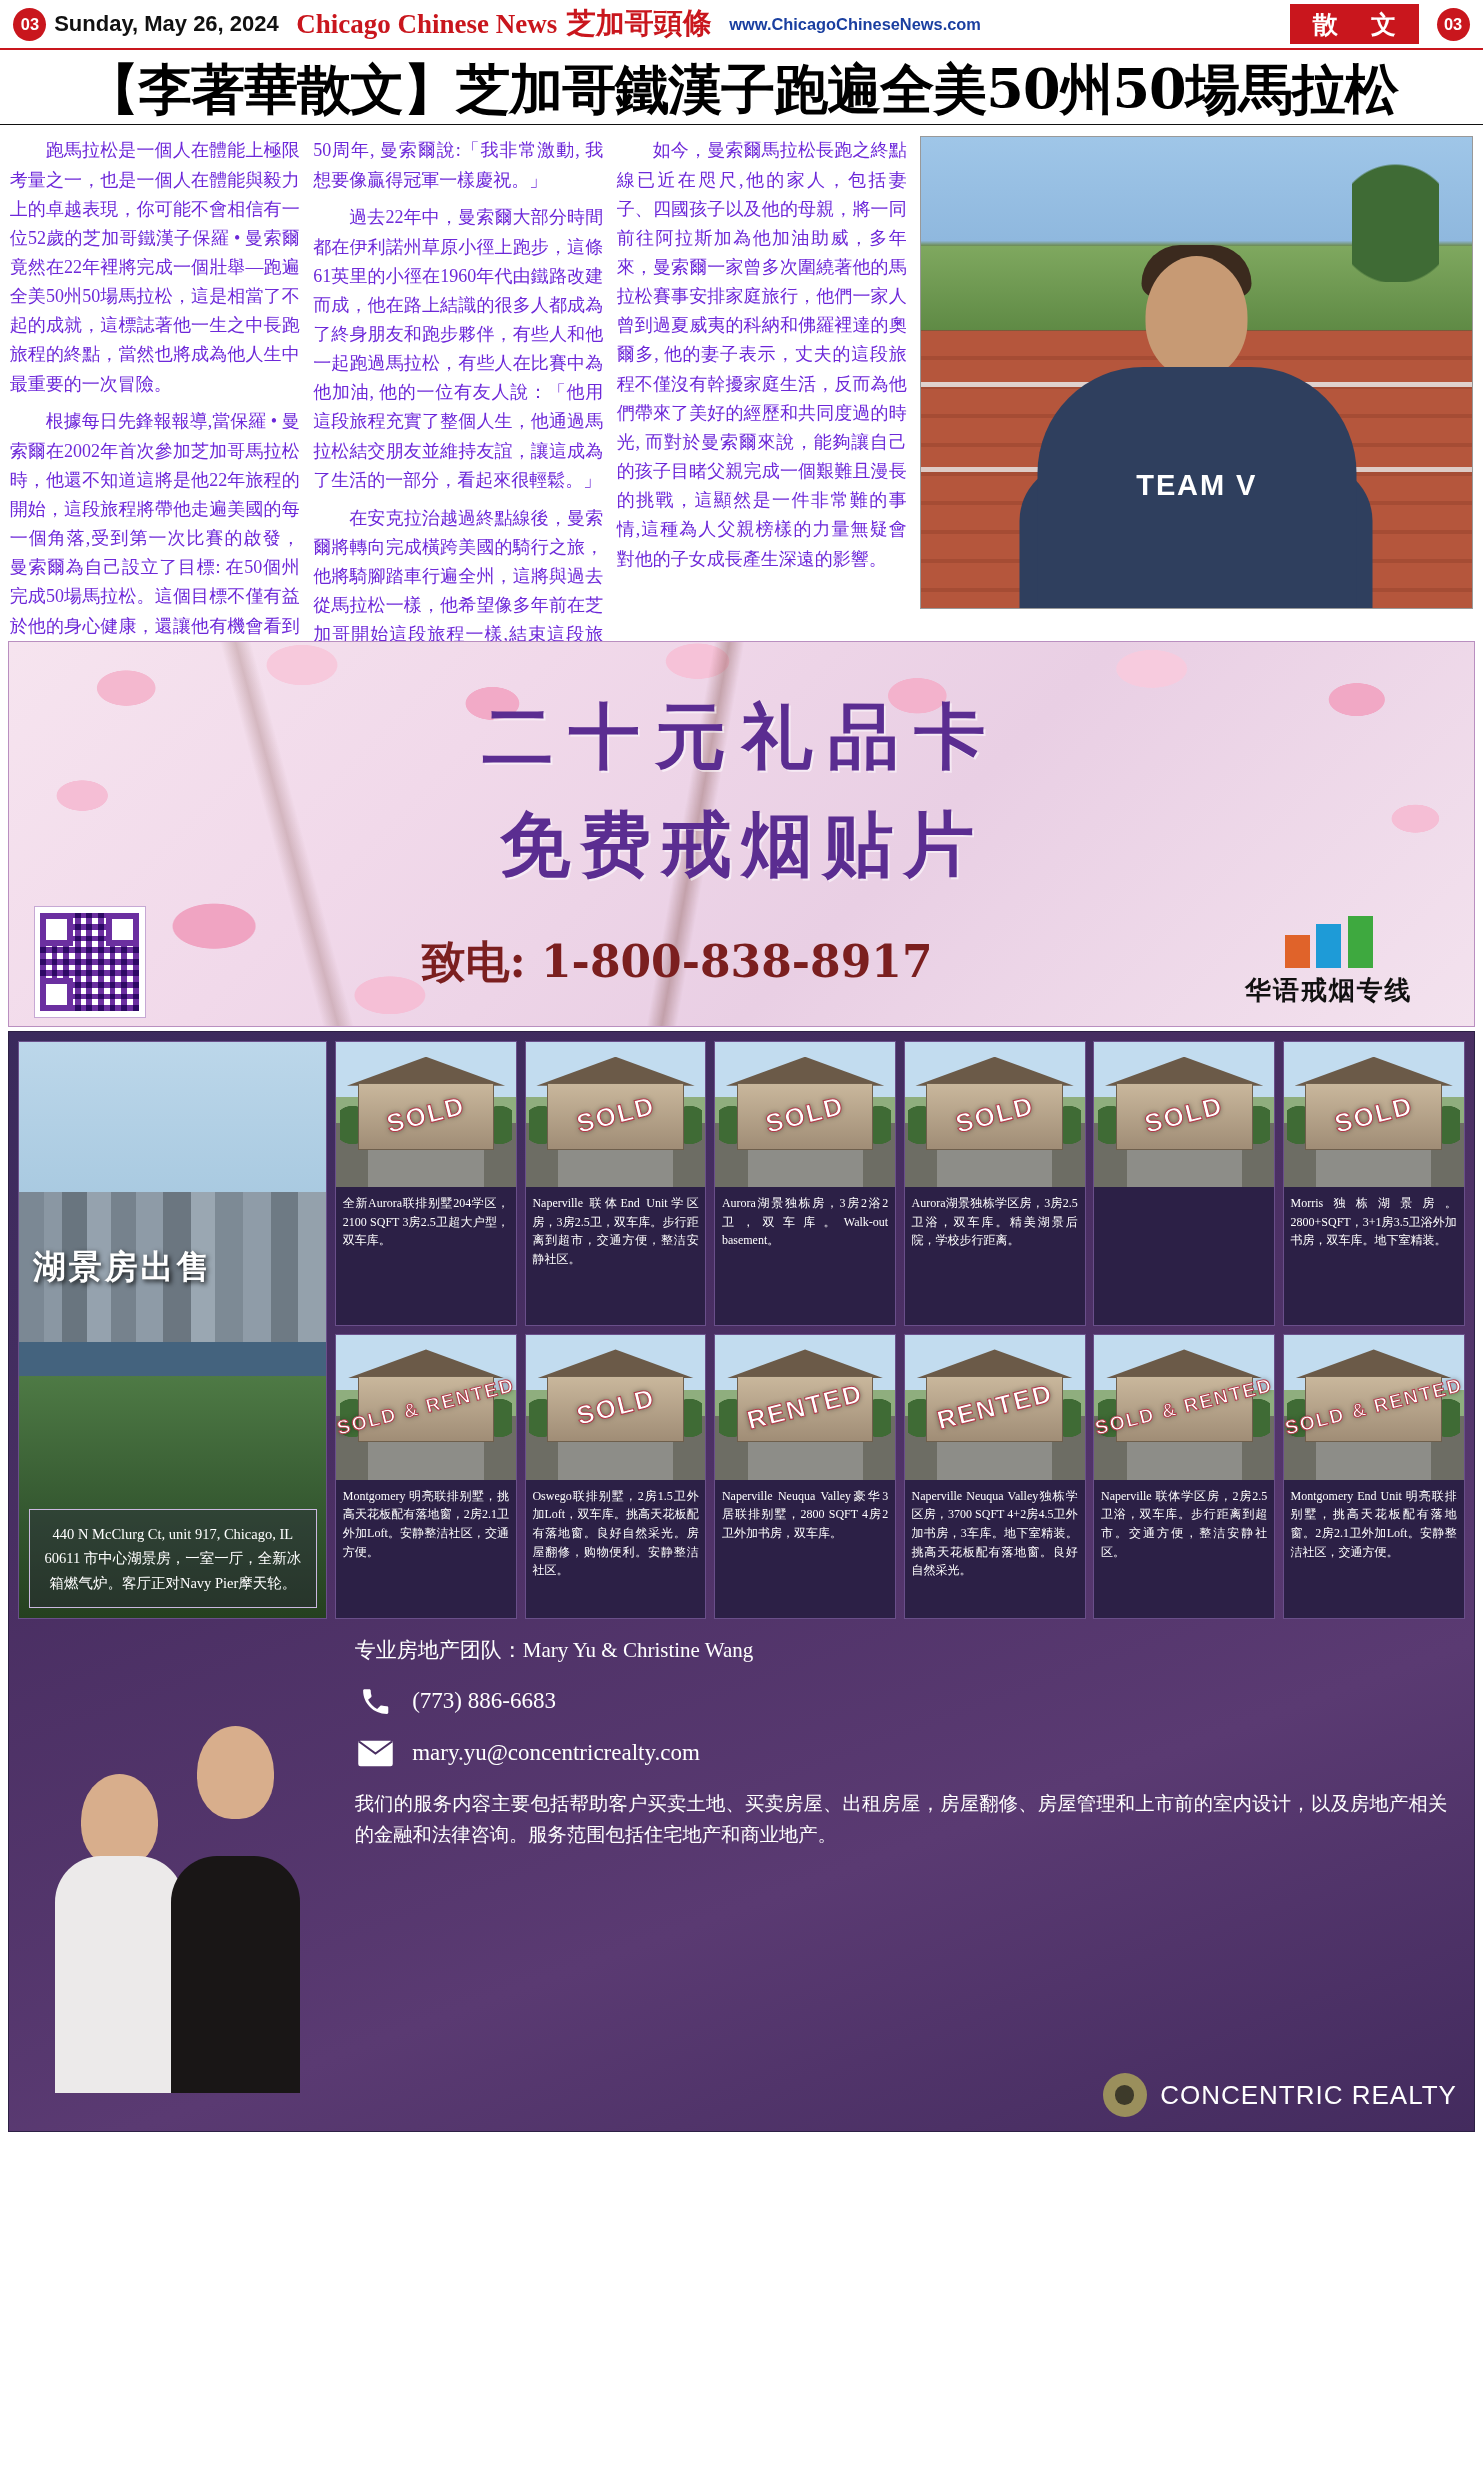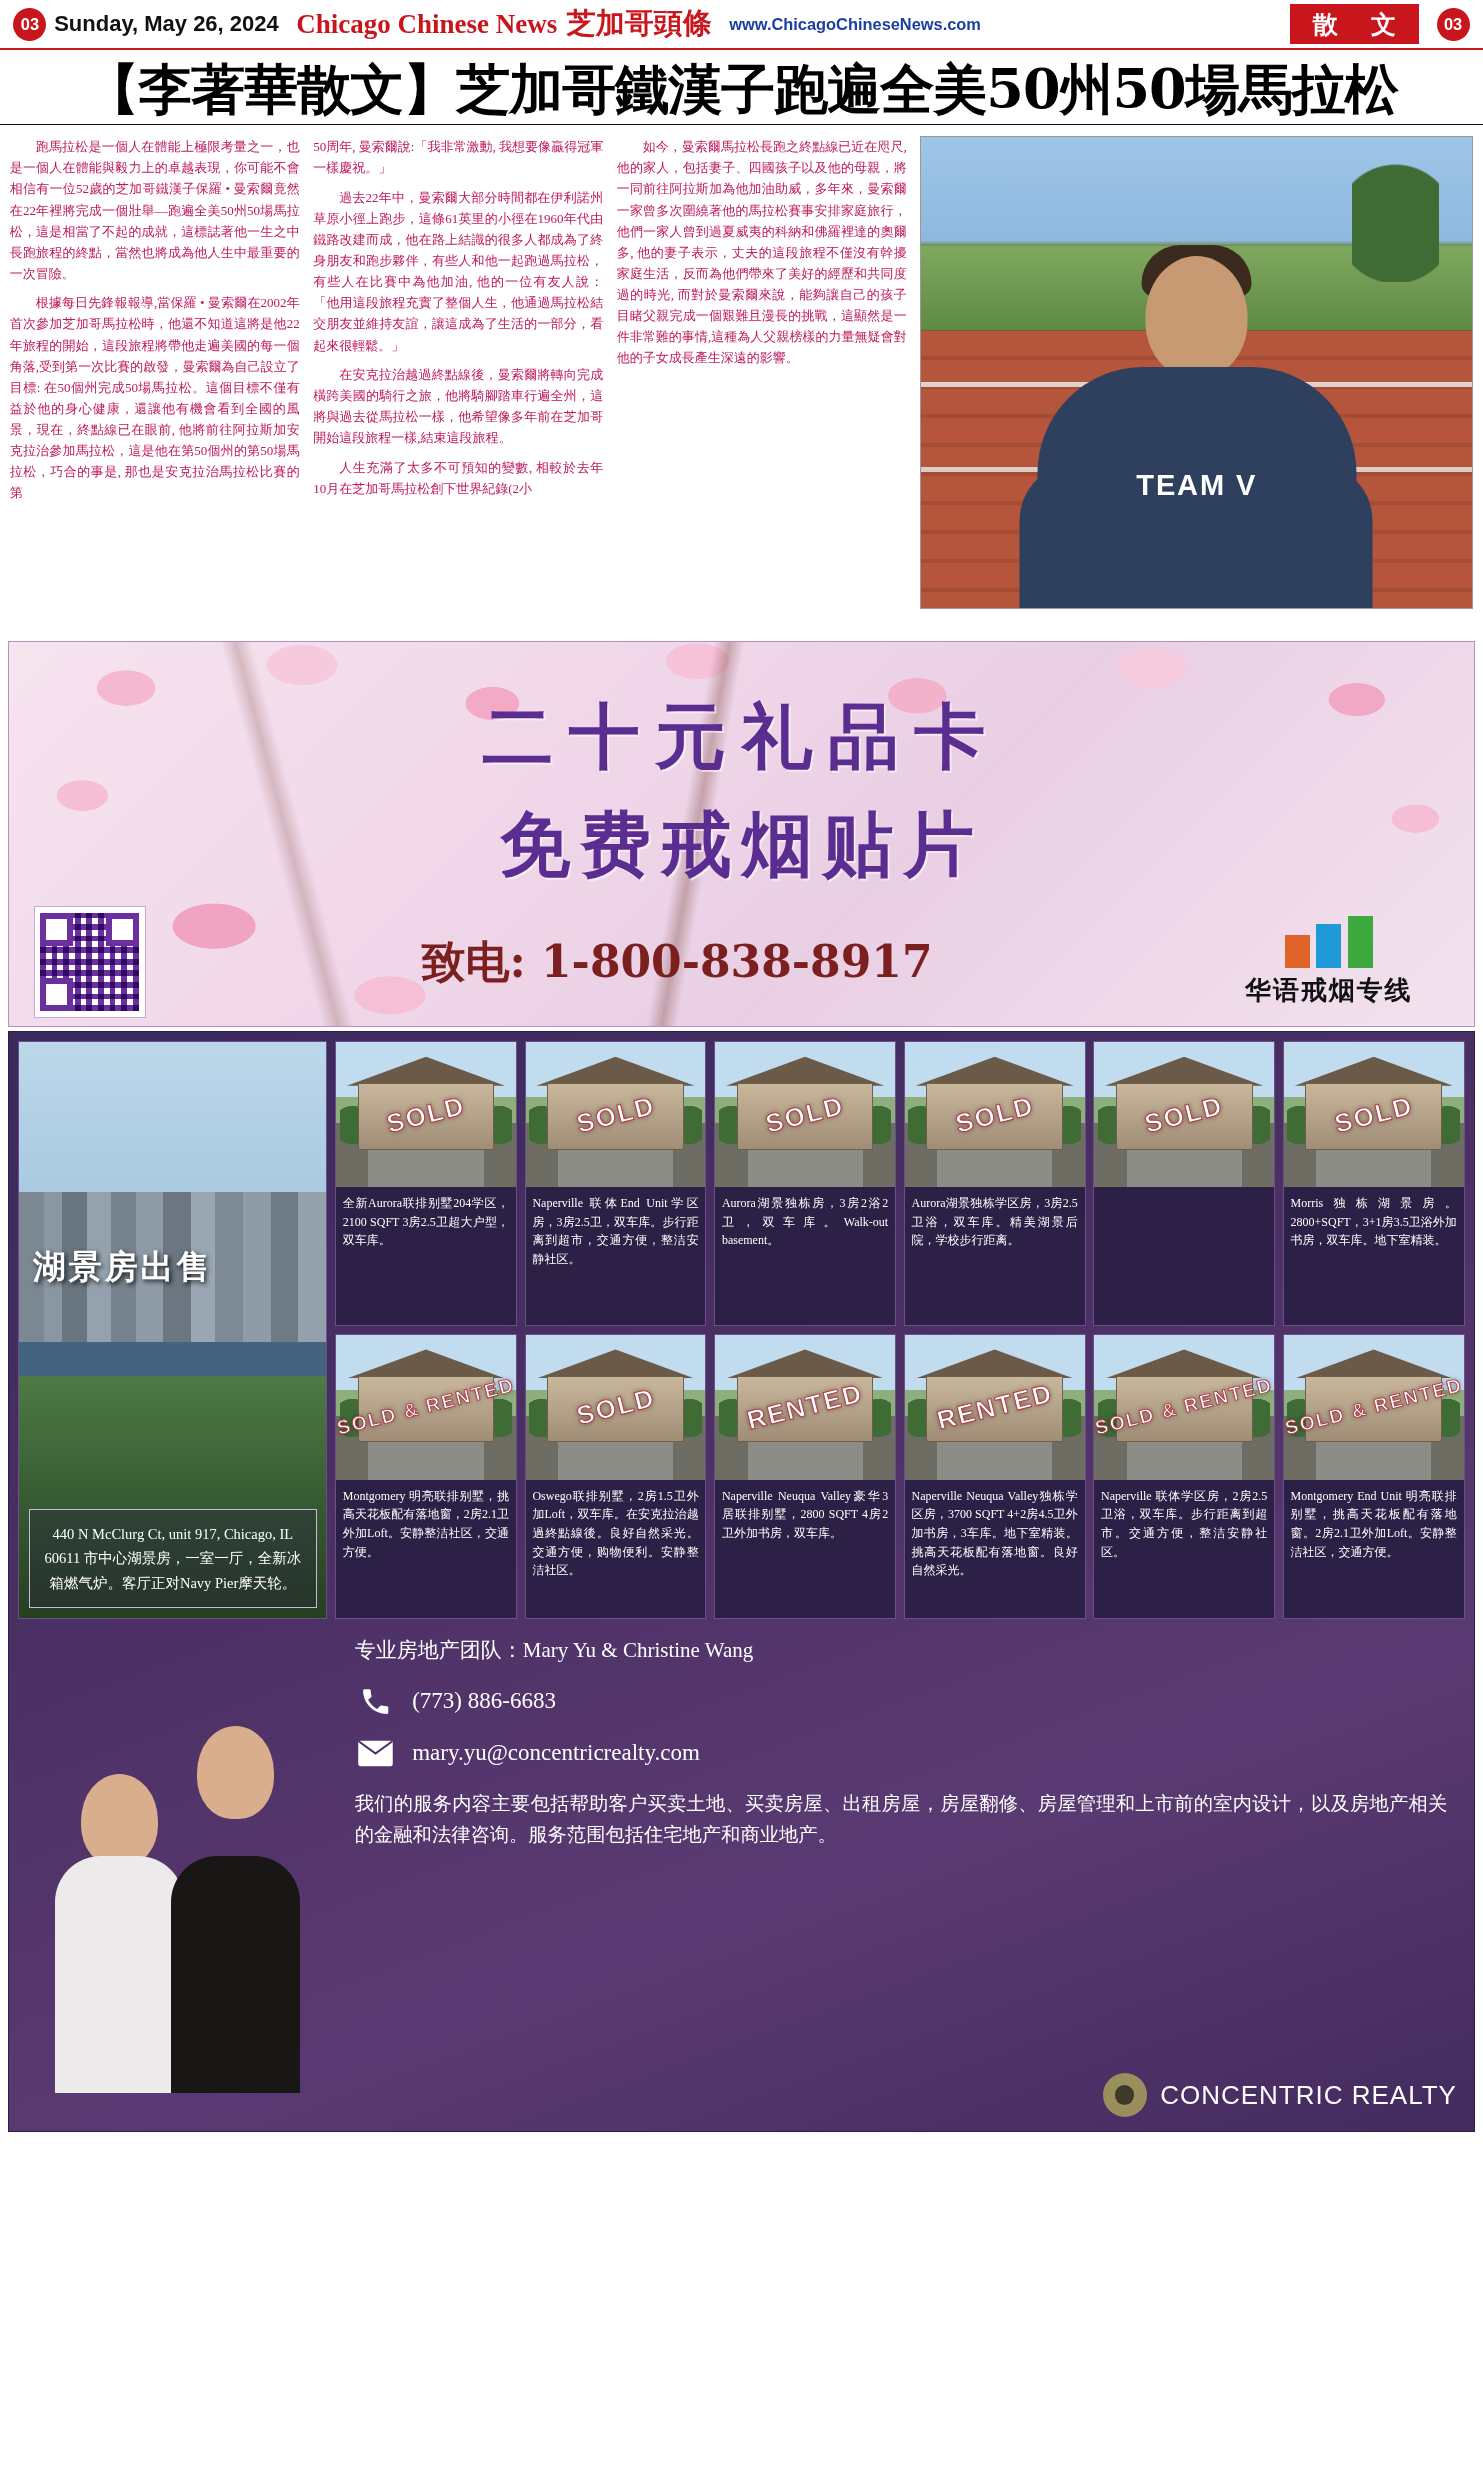--- a/index.html
+++ b/index.html
@@ -77,24 +77,24 @@
 
   
   .article {
     display:flex;
     padding:11.6px 9.7px 7.7px 9.7px;
     gap:13.5px;
     height:512px;
   }
   .col {
     width:290px;
-    font-size:13px;
+    font-size:18px;
     line-height:1.62;
     text-align:justify;
-    color:#be185d;
+    color:#6d28d9;
   }
   .col p { margin:0 0 8.7px 0; text-indent:2em; }
   .col p.noind { text-indent:0; }
   .photo-col { flex:1 1 auto; }
   .photo {
     width:100%;
     height:473px;
     position:relative;
     overflow:hidden;
     border:1px solid #999;
@@ -580,21 +580,21 @@
 
     <div class="cell">
       <div class="img">
         <div class="tree"></div>
         <div class="tree r"></div>
         <div class="roof"></div>
         <div class="house"></div>
         <div class="drive"></div>
         <div class="stamp">SOLD</div>
       </div>
-      <div class="desc">Oswego联排别墅，2房1.5卫外加Loft，双车库。在安克拉治越過終點線後。良好自然采光。交通方便，购物便利。安静整洁社区。</div>
+      <div class="desc">Oswego联排别墅，2房1.5卫外加Loft，双车库。挑高天花板配有落地窗。良好自然采光。房屋翻修，购物便利。安静整洁社区。</div>
     </div>
 
     <div class="cell">
       <div class="img">
         <div class="tree"></div>
         <div class="tree r"></div>
         <div class="roof"></div>
         <div class="house"></div>
         <div class="drive"></div>
         <div class="stamp">RENTED</div>

